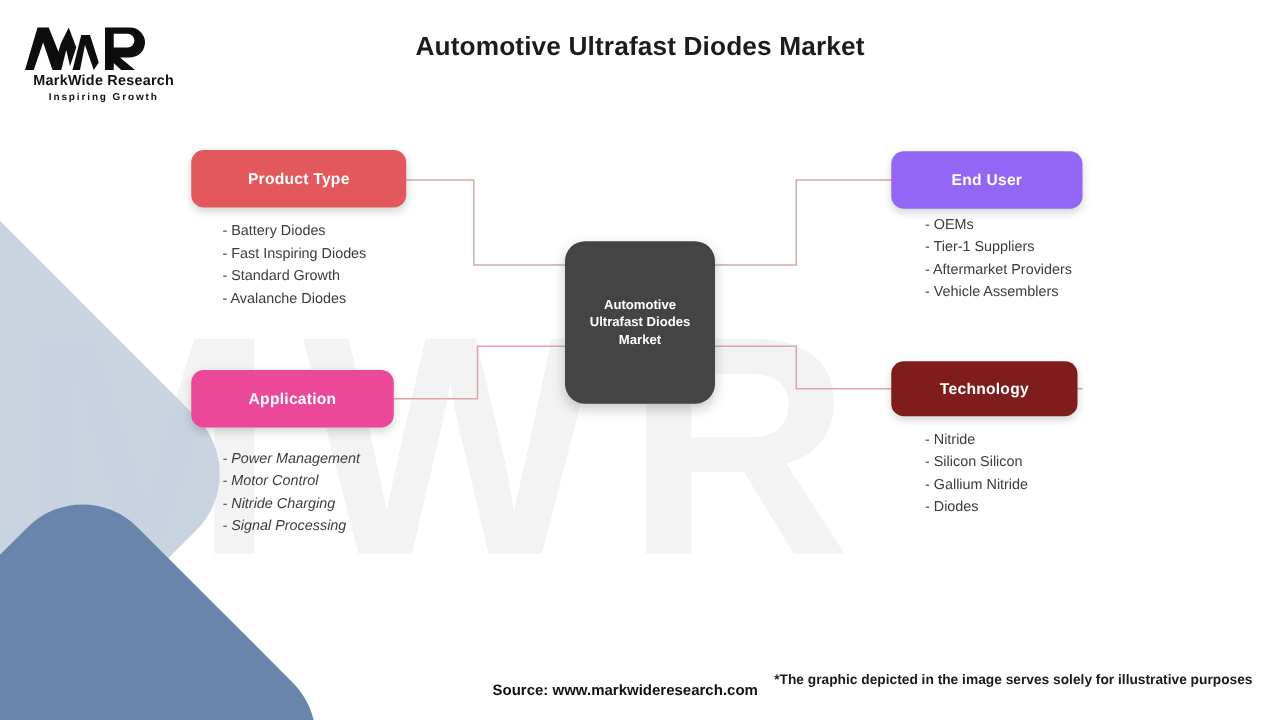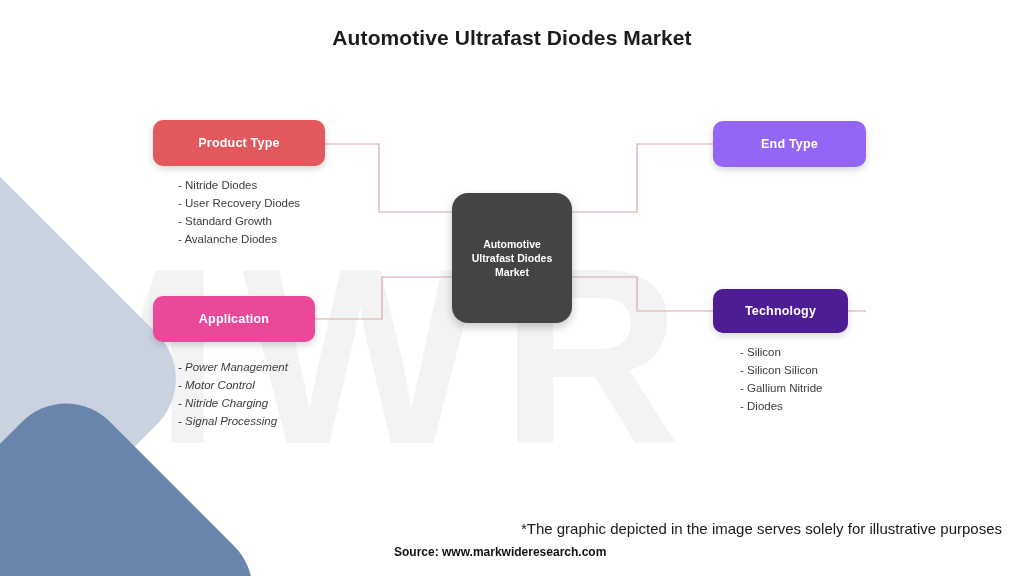--- a/index.html
+++ b/index.html
@@ -153,83 +153,101 @@
     left: 394px;
     top: 545px;
     font-size: 12px;
     font-weight: 700;
     color: #111;
     text-align: right;
   }
   .disclaimer {
     position: absolute;
     right: 22px;
-    top: 520px;
-    font-size: 15px;
-    font-weight: 400;
+    top: 538px;
+    font-size: 11px;
+    font-weight: 700;
     color: #1a1a1a;
     white-space: nowrap;
   }
 </style>
 </head>
 <body>
 
 <div id="canvas">
 
   <div class="deco-layer">
     <div class="watermark-wrap">MWR</div>
     <div class="deco-shape-light"></div>
     <div class="deco-shape-dark"></div>
   </div>
 
+  <div class="logo">
+    <svg class="logo-mark" width="108" height="38" viewBox="0 0 108 38">
+      <g fill="#0d0d0d">
+        <polygon points="2,36 12,2 21,2 29,22 24,36 16.5,14 9,36"></polygon>
+        <polygon points="24,36 31,14 37,2 43,18 38,33 35,20 31,36"></polygon>
+        <polygon points="40,36 47,8 54,8 61,30 57,36 50,16 46,36"></polygon>
+        <path d="M66,2 h20 a12,12 0 0 1 0,24 h-8 l12,10 h-11 l-13,-12 v-6 h18 a5.5,5.5 0 0 0 0,-11 h-11 v29 h-7 z"></path>
+      </g>
+    </svg>
+    <div class="logo-name">MarkWide Research</div>
+    <div class="logo-tag">Inspiring Growth</div>
+  </div>
 
   <div class="page-title">Automotive Ultrafast Diodes Market</div>
 
   <svg class="connectors" width="1024" height="576">
     <g fill="none" stroke="#D9A8A8" stroke-width="1.2">
       <path d="M305,144 H379 V212 H452"></path>
       <path d="M866,144 H637 V212 H572"></path>
       <path d="M315,319 H382 V277 H452"></path>
       <path d="M866,311 H637 V277 H572"></path>
     </g>
   </svg>
 
   <div class="node-center" style="background: rgb(68, 68, 68);">
     <span>Automotive Ultrafast Diodes Market</span>
   </div>
 
   <div class="node" id="node-0" style="left: 153px; top: 120px; width: 172px; height: 46px; background: rgb(226, 88, 92);">
     <span>Product Type</span>
   </div>
   <div class="list" id="list-0" style="left:178px; top:176px;">
-    <div>- Nitride Diodes</div>
-    <div>- User Recovery Diodes</div>
+    <div>- Battery Diodes</div>
+    <div>- Fast Inspiring Diodes</div>
     <div>- Standard Growth</div>
     <div>- Avalanche Diodes</div>
   </div>
 
   <div class="node" id="node-1" style="left: 713px; top: 121px; width: 153px; height: 46px; background: rgb(148, 102, 245);">
-    <span>End Type</span>
+    <span>End User</span>
+  </div>
+  <div class="list" id="list-1" style="left:740px; top:171px;">
+    <div>- OEMs</div>
+    <div>- Tier-1 Suppliers</div>
+    <div>- Aftermarket Providers</div>
+    <div>- Vehicle Assemblers</div>
   </div>
 
   <div class="node" id="node-2" style="left: 153px; top: 296px; width: 162px; height: 46px; background: #ec4899;">
     <span>Application</span>
   </div>
   <div class="list" id="list-2" style="left:178px; top:358px;font-style:italic;">
     <div>- Power Management</div>
     <div>- Motor Control</div>
     <div>- Nitride Charging</div>
     <div>- Signal Processing</div>
   </div>
 
-  <div class="node" id="node-3" style="left: 713px; top: 289px; width: 135px; height: 44px; background: #4c1d95;">
+  <div class="node" id="node-3" style="left: 713px; top: 289px; width: 149px; height: 44px; background: #7f1d1d;">
     <span>Technology</span>
   </div>
   <div class="list" id="list-3" style="left:740px; top:343px;">
-    <div>- Silicon</div>
+    <div>- Nitride</div>
     <div>- Silicon Silicon</div>
     <div>- Gallium Nitride</div>
     <div>- Diodes</div>
   </div>
 
   <div class="source">Source: www.markwideresearch.com</div>
   <div class="disclaimer">*The graphic depicted in the image serves solely for illustrative purposes</div>
 
 </div>
 

